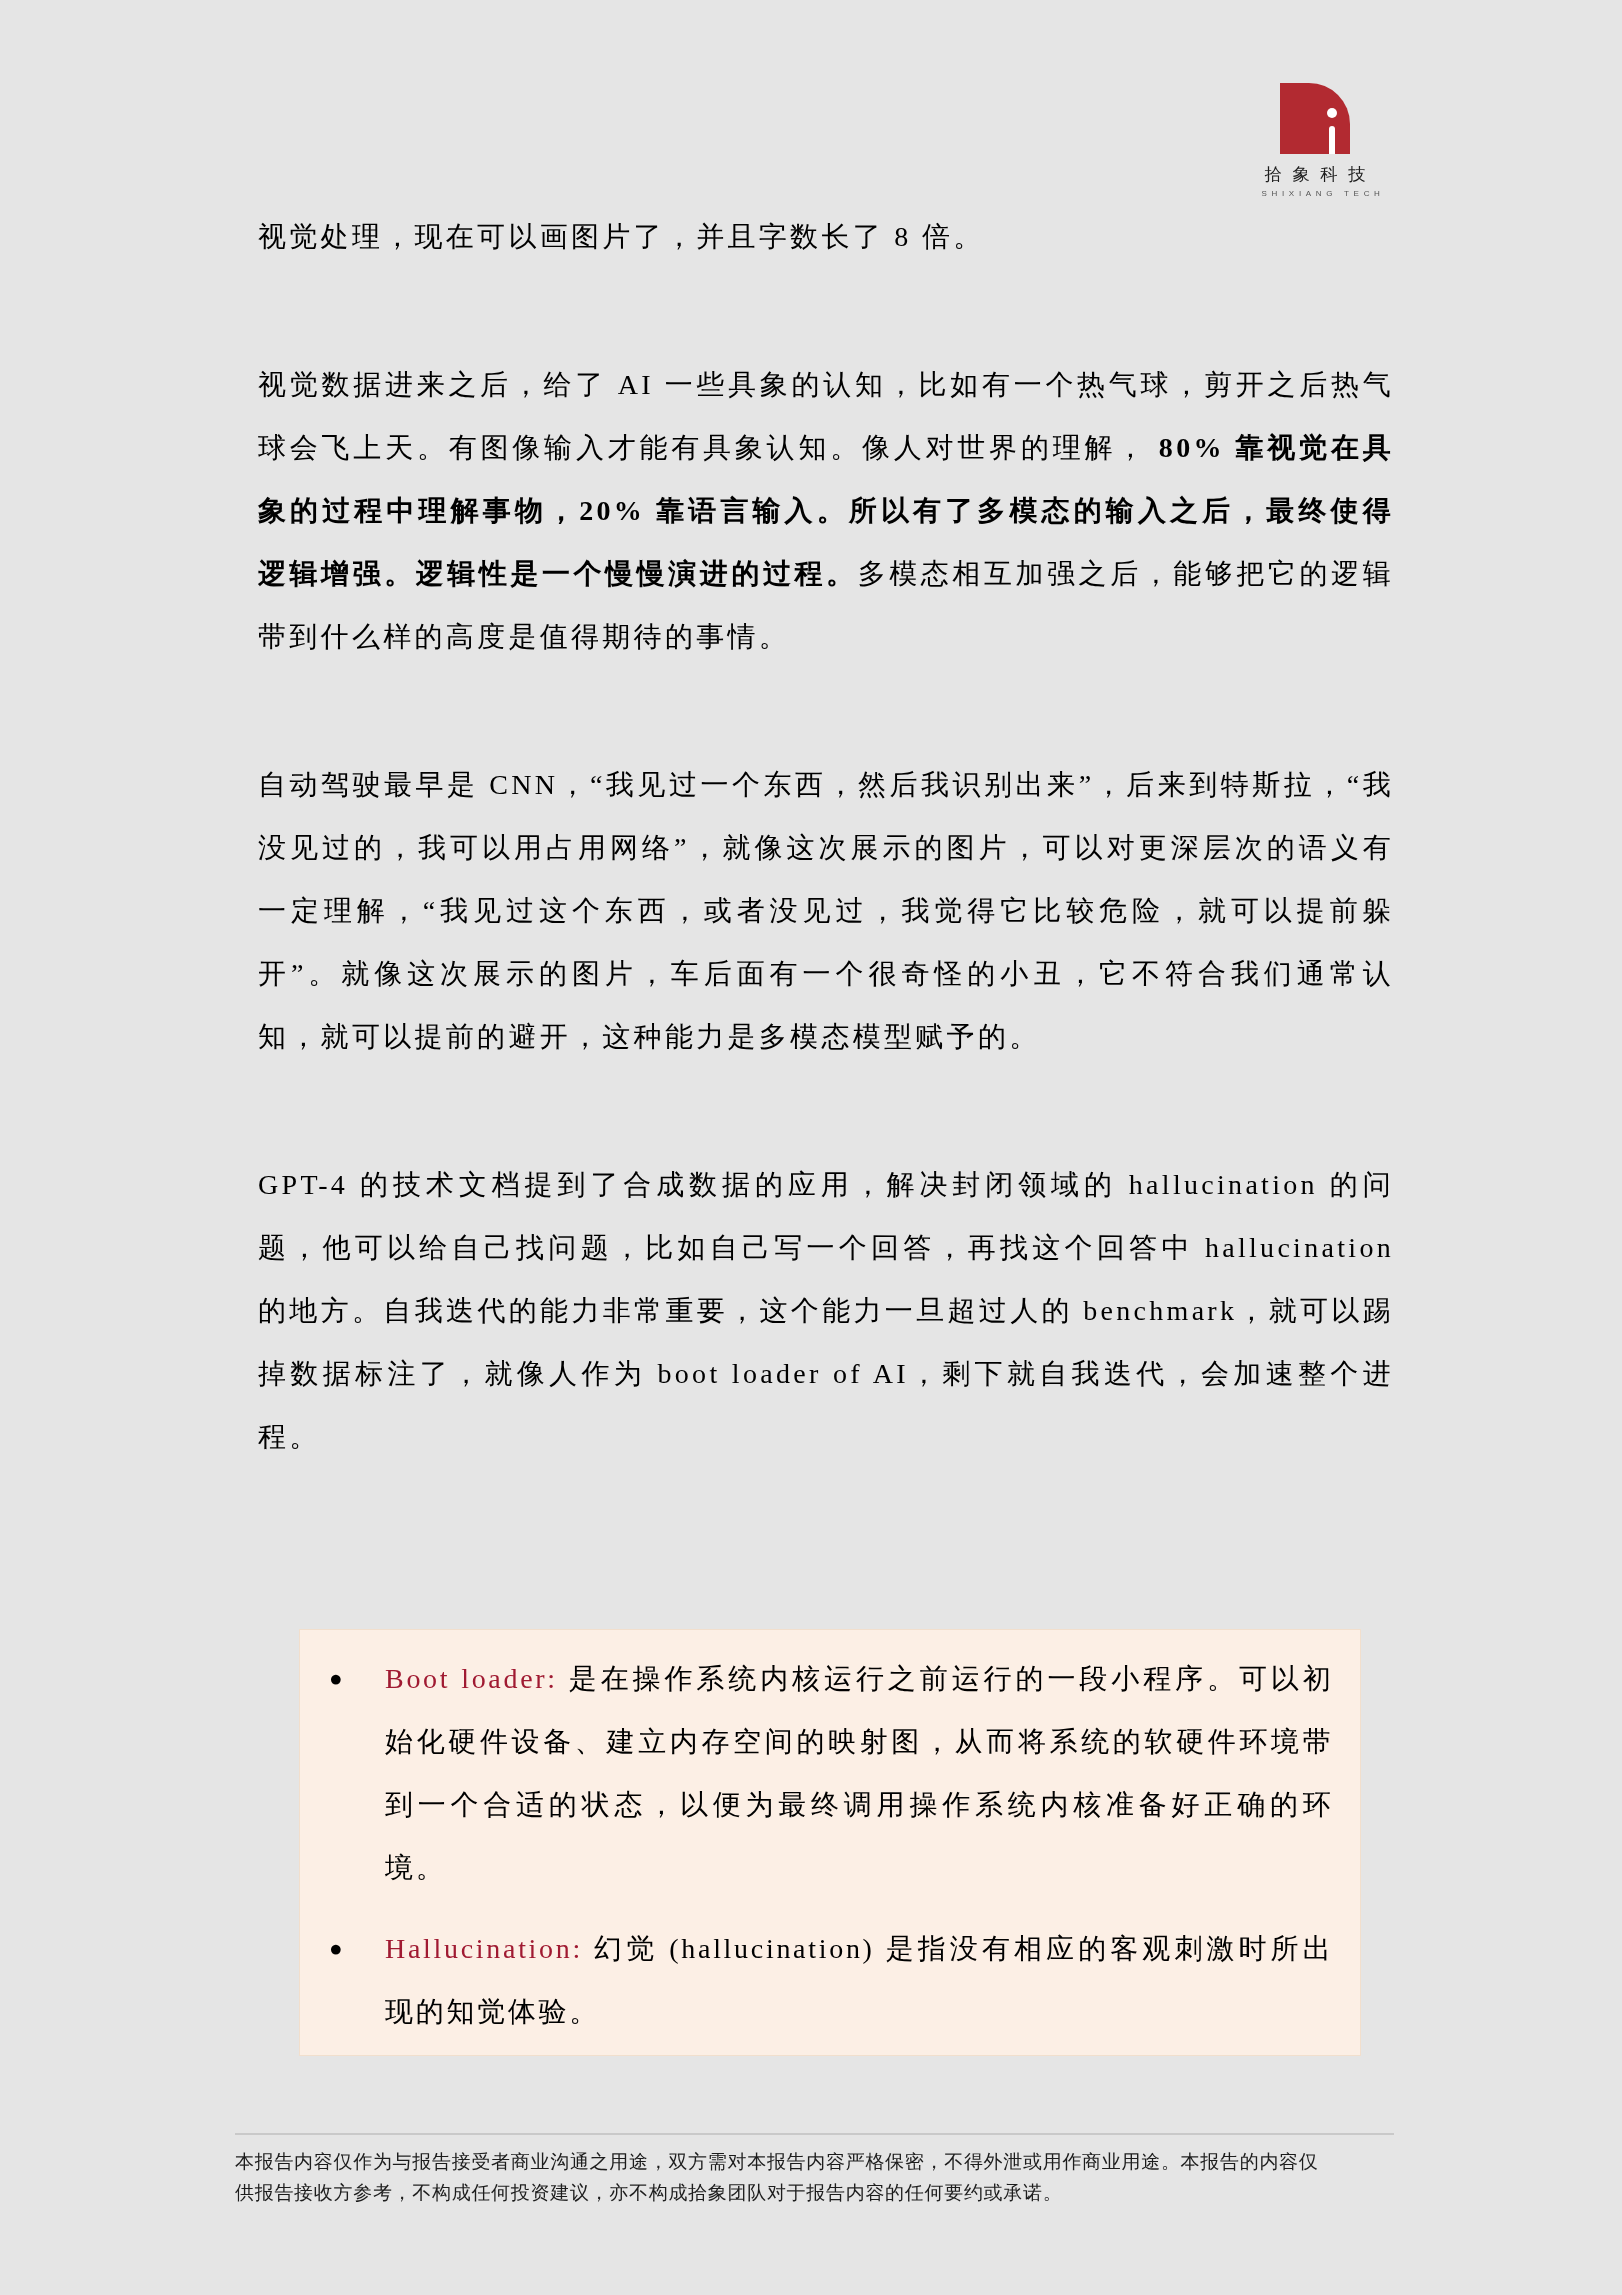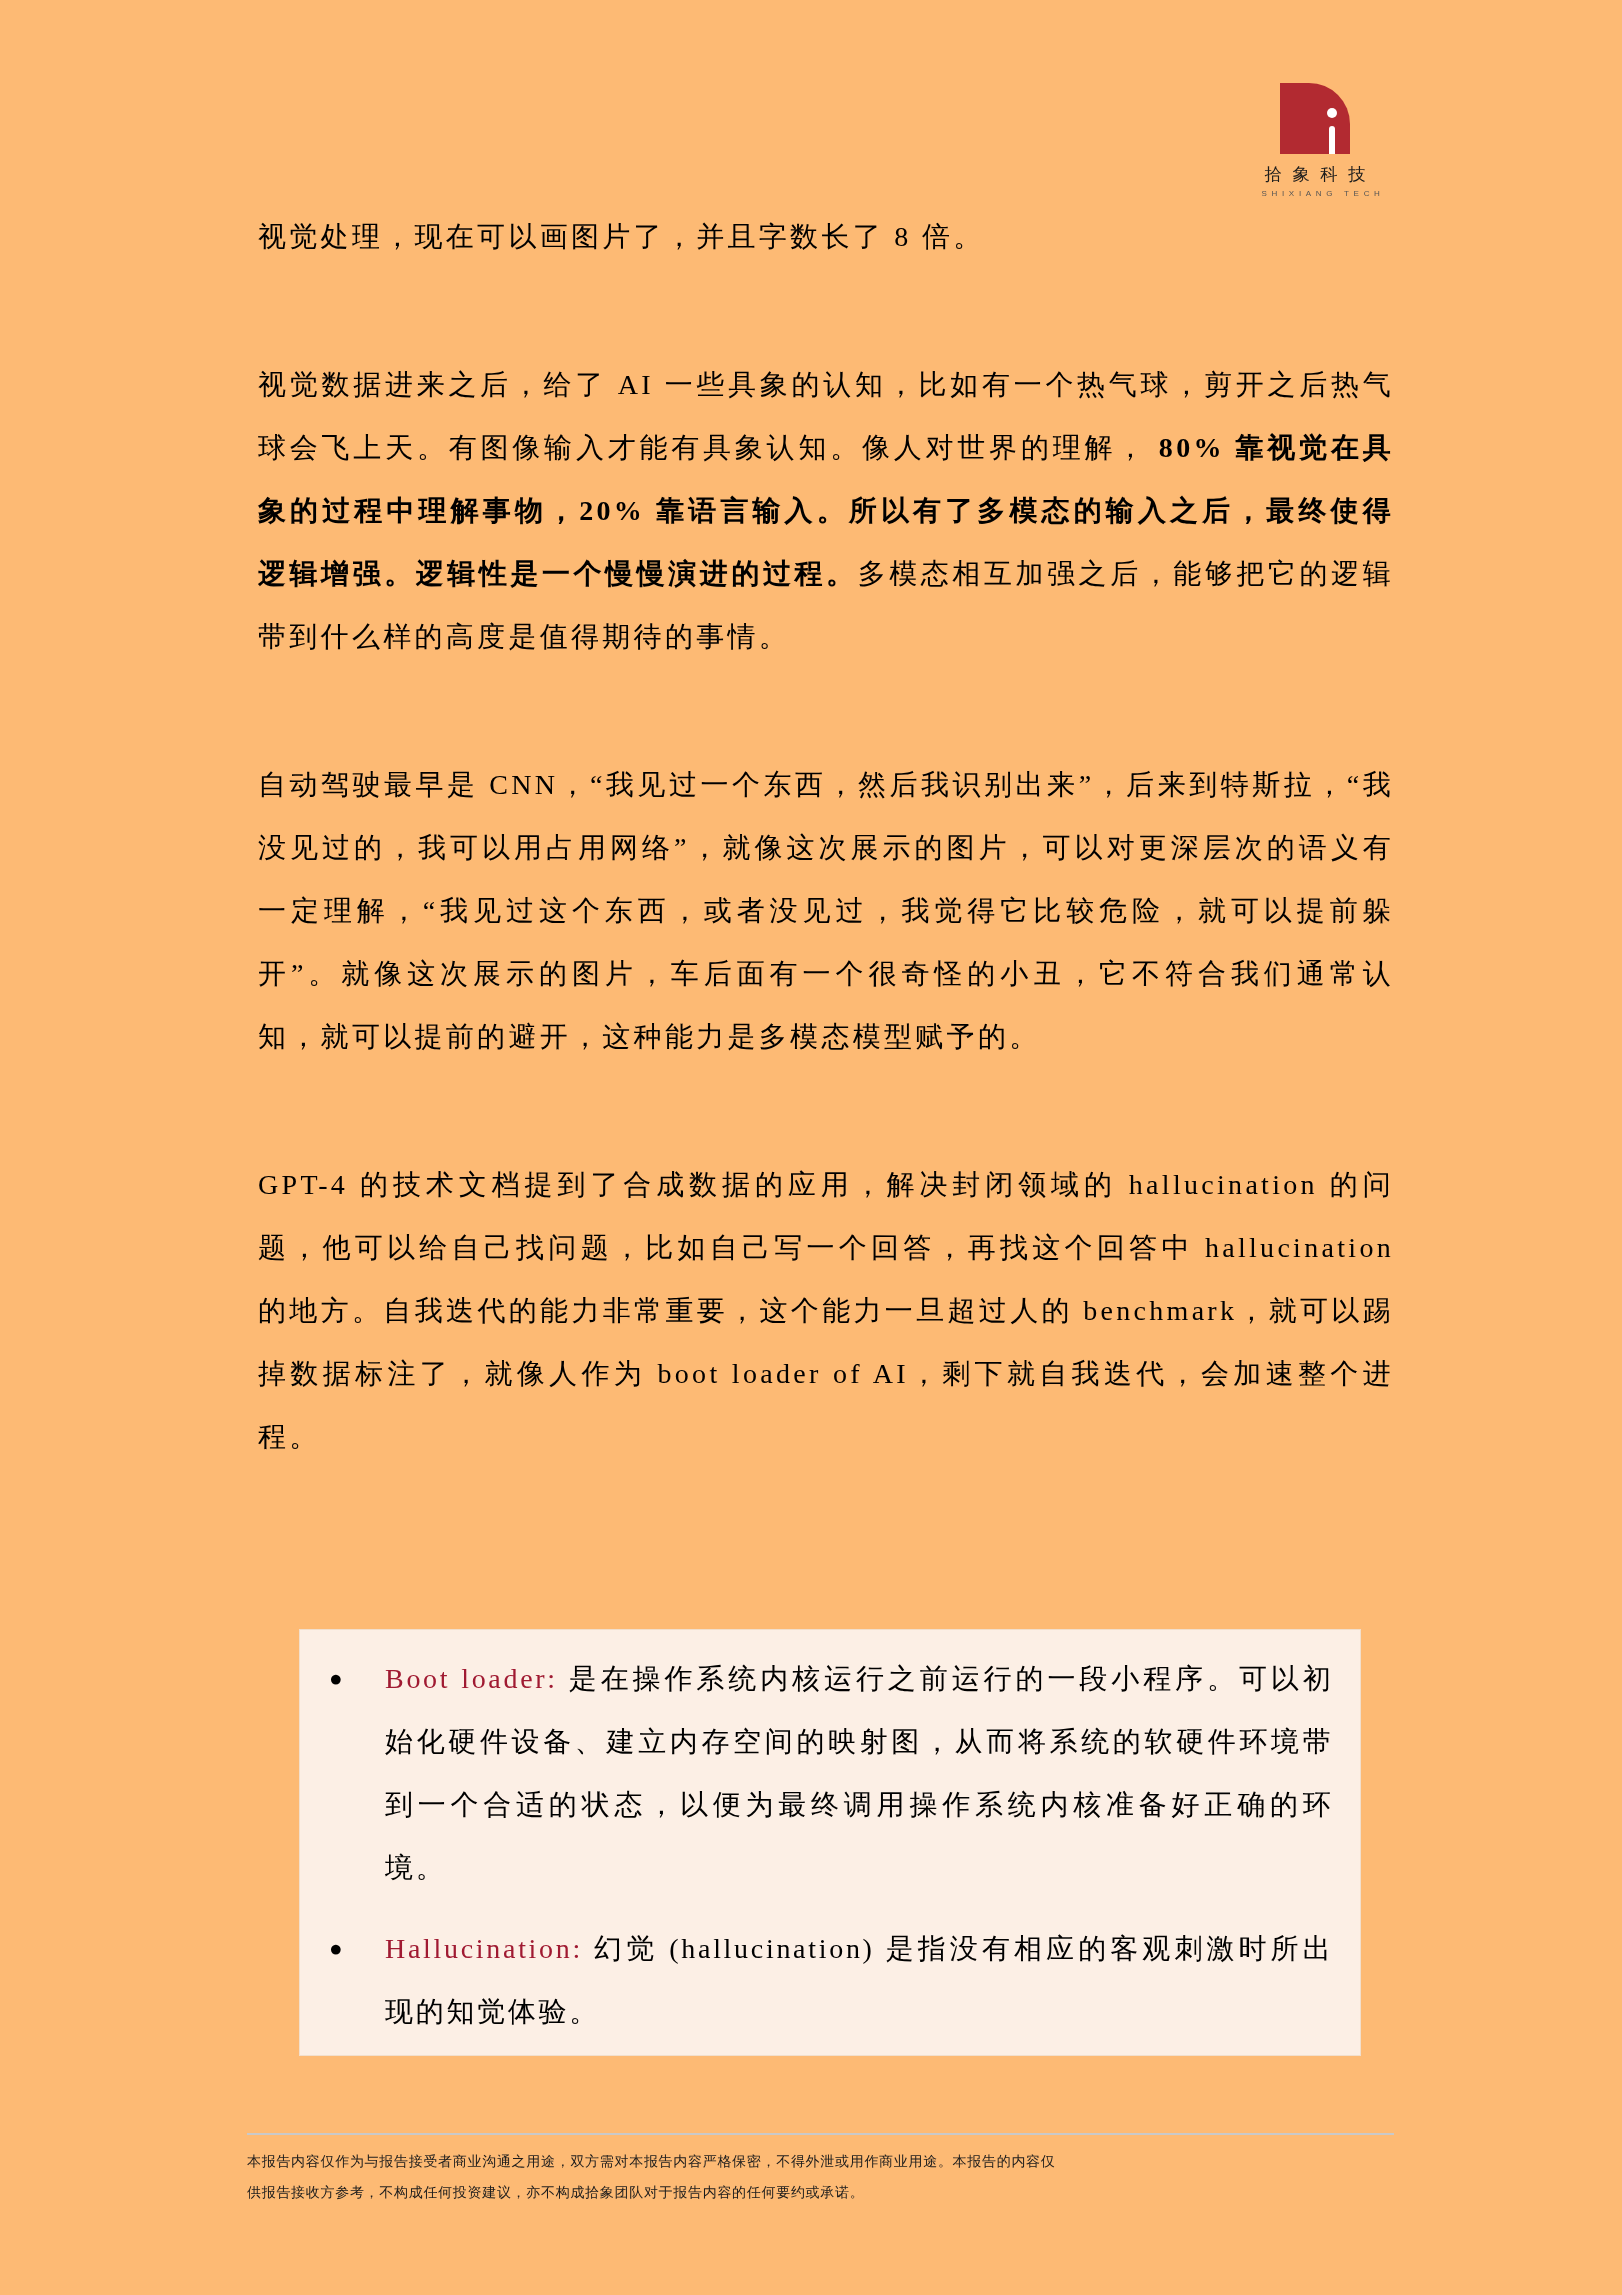--- a/index.html
+++ b/index.html
@@ -1,21 +1,21 @@
 <!DOCTYPE html>
 <html style="font-size:10.6px"><head>
 <meta charset="utf-8">
 <style>
   html, body { margin: 0; padding: 0; background: #888; }
   .page {
     position: relative;
     width: 1623px;
     height: 2295px;
     margin: 0 auto;
-    background: #fdba74;
+    background: #e5e5e5;
     font-family: "Liberation Serif", "DejaVu Serif", serif;
     color: #000000;
     overflow: hidden;
   }
 
   
   .logo {
     position: absolute;
     top: 83px;
     right: 238px;
@@ -108,26 +108,26 @@
     text-align: justify;
   }
   .term {
     font-weight: normal;
     color: #A01A32;
   }
 
   
   .footer {
     position: absolute;
-    left: 247px;
+    left: 235px;
     right: 229px;
     top: 2133px;
     border-top: 2.7px solid #C9C9C9;
     padding-top: 10.6px;
-    font-size: 14px;
+    font-size: 19px;
     line-height: 31px;
     color: #1c1c1c;
     letter-spacing: 0.7px;
   }
 </style>
 </head>
 <body>
 
 <div class="page">
 

